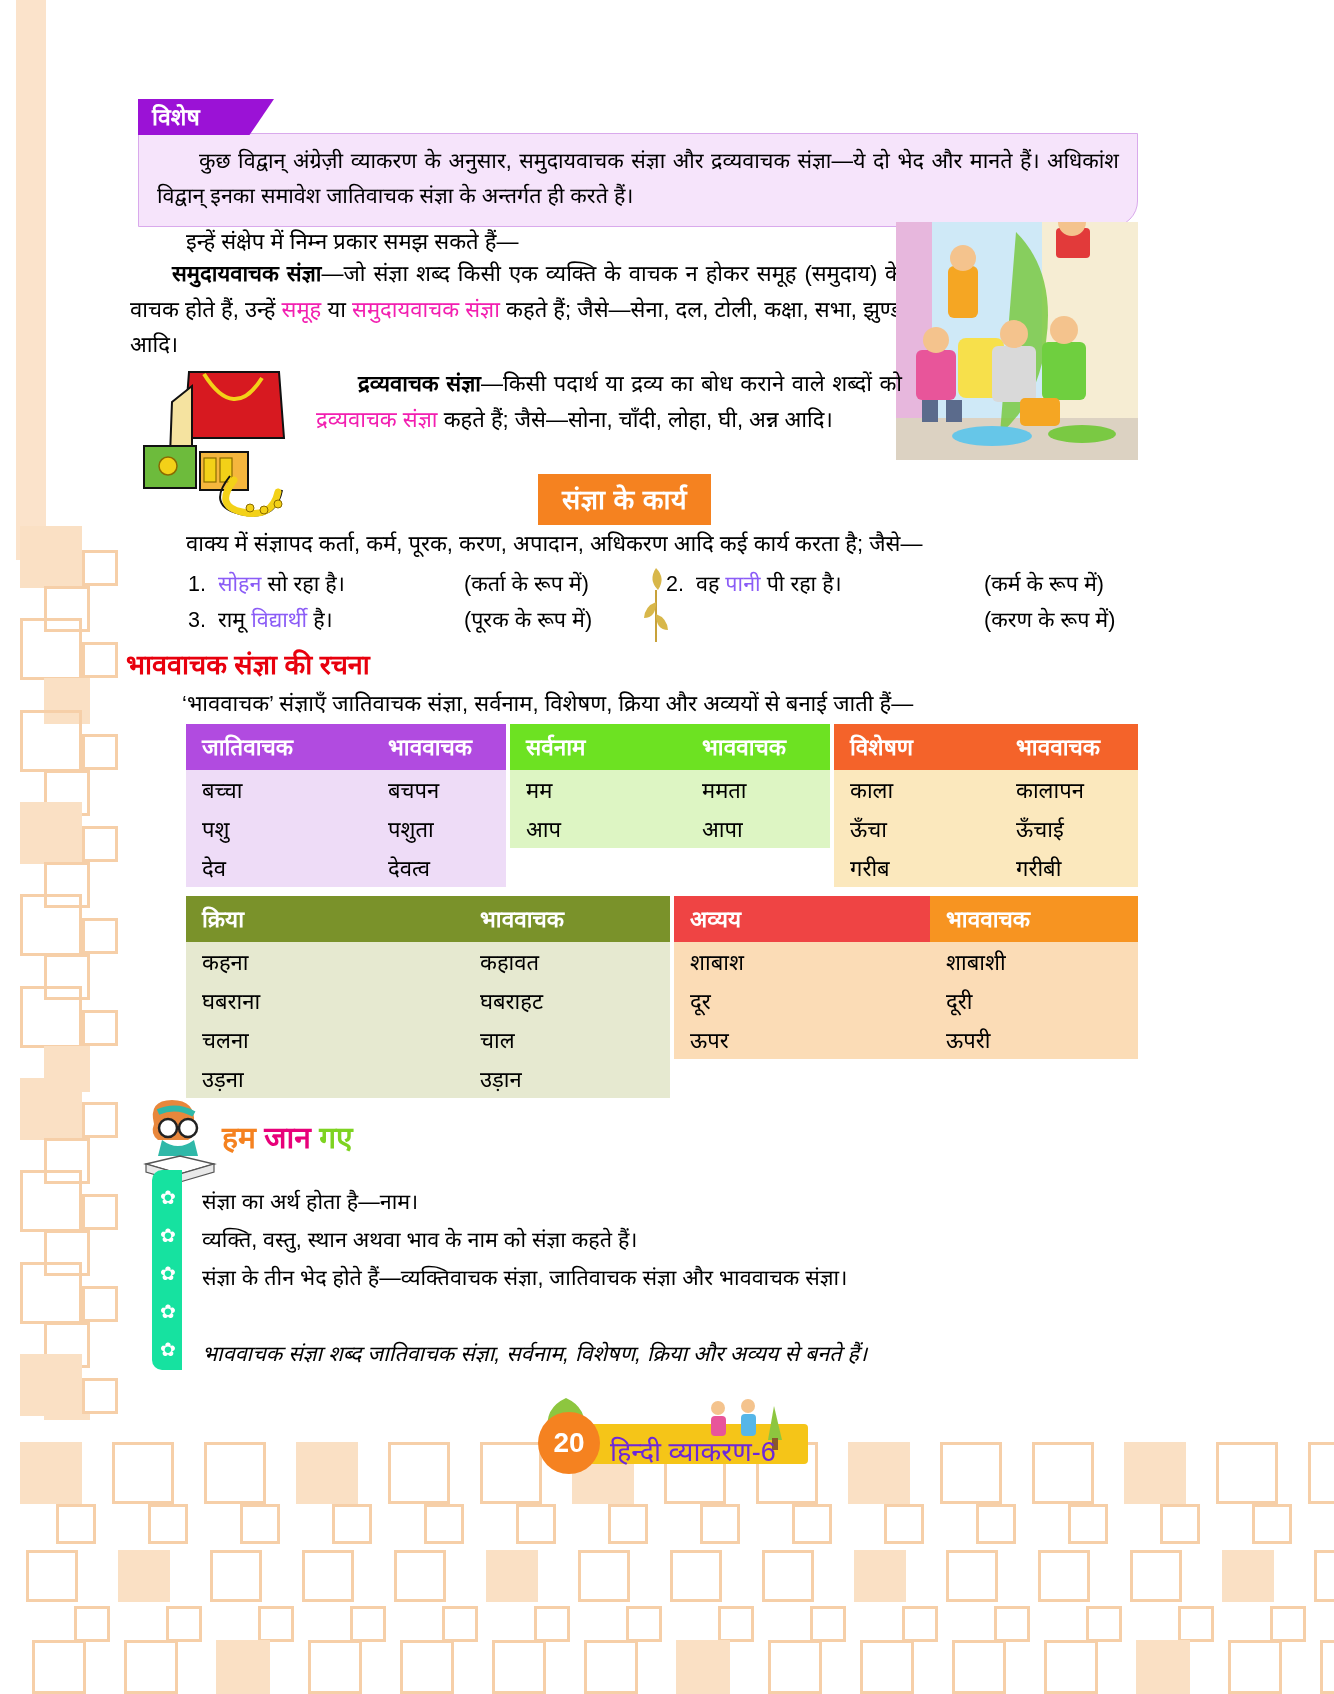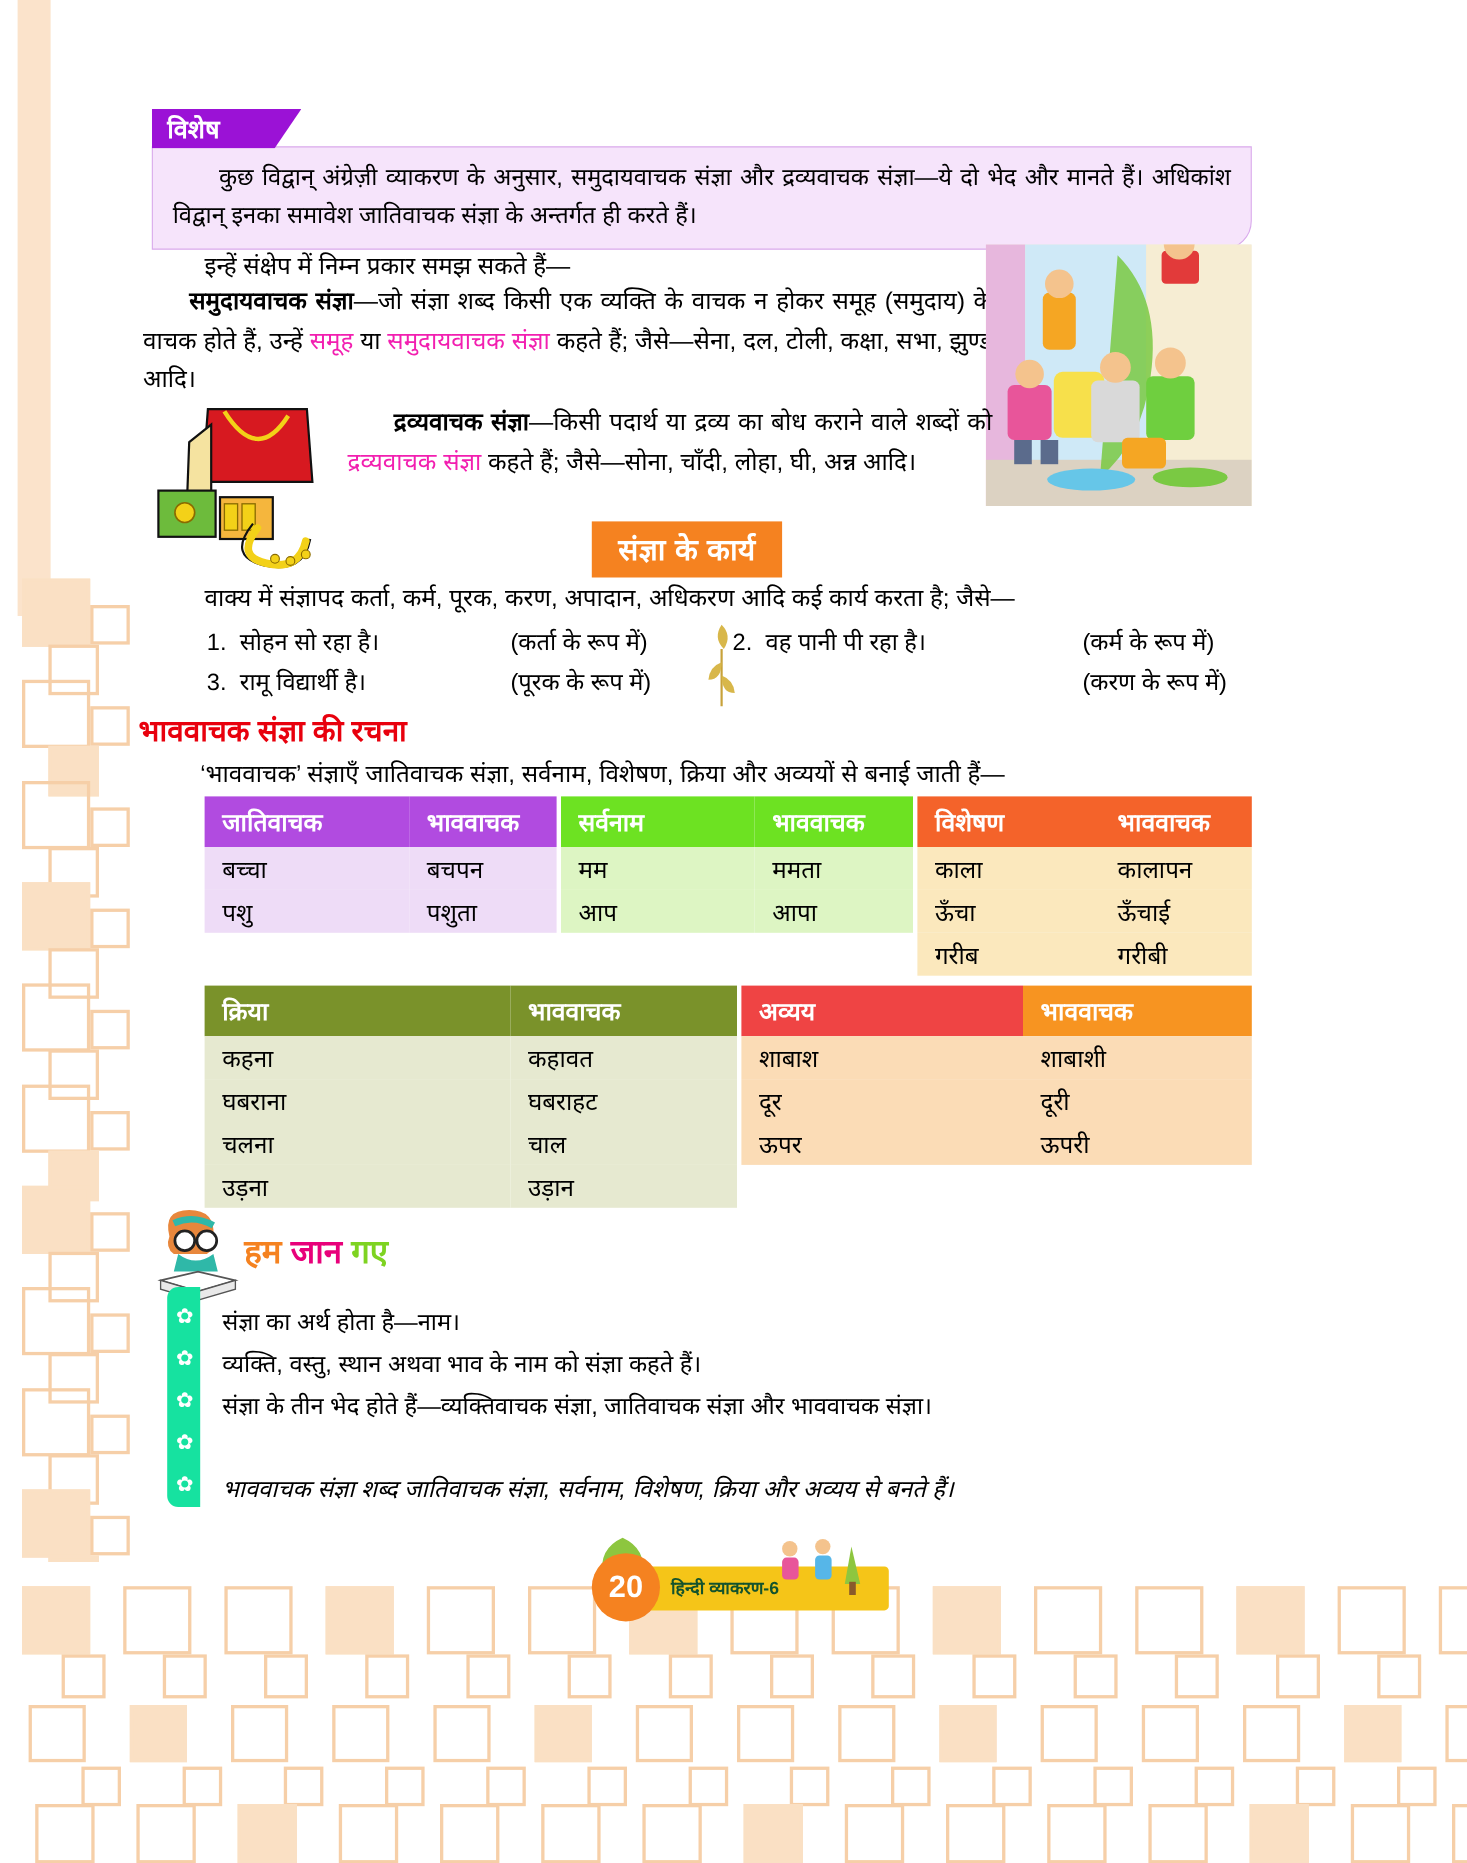--- a/index.html
+++ b/index.html
@@ -32,21 +32,21 @@
     line-height:36px;padding:0 26px 0 14px;
     clip-path:polygon(0 0,100% 0,82% 100%,0 100%);
     z-index:3;
   }
   .vishesh-body p{margin:0;font-size:21.5px;line-height:1.62;text-align:justify;}
   .indent{display:inline-block;width:42px;}
   
   .para{position:absolute;font-size:22px;line-height:1.62;text-align:justify;}
   .b{font-weight:bold;}
   .pink{color:#f21fb0;}
-  .cyan{color:#000000;}
+  .cyan{color:#8b5cf6;}
   
   .img-box{position:absolute;overflow:hidden;}
   
   .sec-head{
     position:absolute;background:#f58220;color:#fff;font-weight:bold;
     font-size:27px;padding:6px 24px 8px 24px;letter-spacing:.5px;
   }
   
   .ex-line{position:absolute;font-size:21.5px;}
   .ex-num{display:inline-block;width:30px;}
@@ -62,21 +62,21 @@
   .hj-title .c1{color:#f58220;}
   .hj-title .c2{color:#e8007a;}
   .hj-title .c3{color:#7ed321;}
   .hj-item{position:absolute;font-size:21.5px;}
   .hj-bullet{position:absolute;color:#fff;font-size:19px;}
   
   .footer-ribbon{position:absolute;left:572px;top:1424px;width:220px;height:40px;background:#f5c518;
      border-top-right-radius:4px;border-bottom-right-radius:4px;}
   .footer-num{position:absolute;left:522px;top:1412px;width:62px;height:62px;border-radius:50%;
      background:#f58220;color:#fff;font-weight:bold;font-size:28px;text-align:center;line-height:62px;}
-  .footer-txt{position:absolute;left:594px;top:1432px;font-size:16px;font-weight:bold;color:#14532d;}
+  .footer-txt{position:absolute;left:594px;top:1432px;font-size:27px;font-weight:normal;color:#6d28d9;}
 </style>
 </head>
 <body>
 
 <div class="page">
 
   <div id="deco-topleft"></div>
   <div id="deco-left">
       <div class="deco fill" style="left: 4px; top: 6px; width: 56px; height: 56px;"></div>
       <div class="deco" style="left: 66px; top: 30px; width: 30px; height: 30px;"></div>
@@ -293,20 +293,24 @@
       </thead>
     <tbody style="background:#eedcf7;">
       <tr>
           <td>बच्चा</td>
           <td>बचपन</td>
         </tr>
       <tr>
           <td>पशु</td>
           <td>पशुता</td>
         </tr>
+      <tr>
+          <td>देव</td>
+          <td>देवत्व</td>
+        </tr>
     </tbody>
   </table>
 
   <table class="tbl" style="left:494px;top:724px;width:320px;">
     <thead>
         <tr>
       <th style="background:#6de222;width:160px;">सर्वनाम</th>
       <th style="background:#6de222;">भाववाचक</th>
     </tr>
       </thead>

